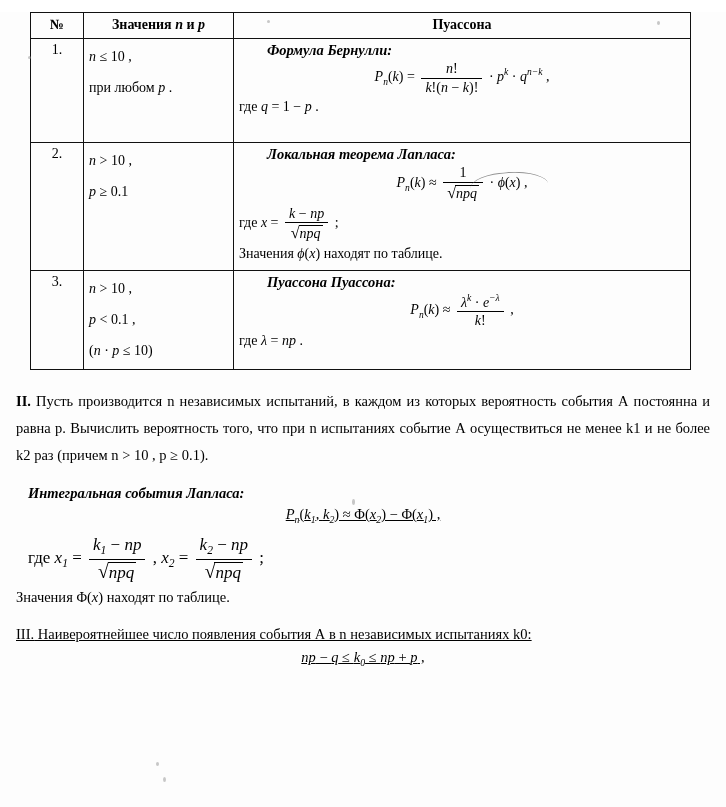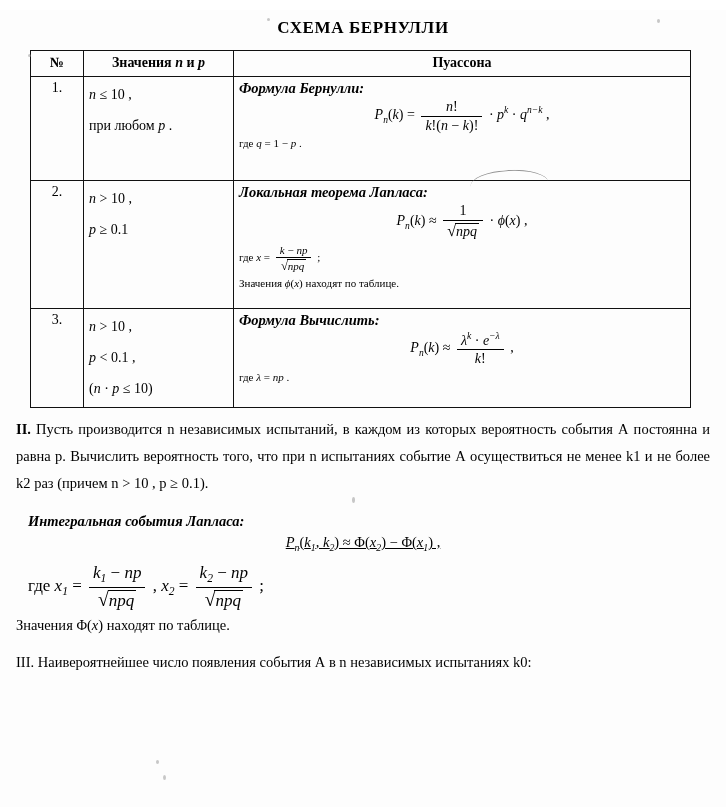--- a/index.html
+++ b/index.html
@@ -84,27 +84,28 @@
   .row1 { height: 104px; }
   .row2 { height: 128px; }
   .row3 { height: 84px; }
 
   .form-head {
     font-weight: bold;
     font-style: italic;
     font-size: 14.5px;
     margin-bottom: 2px;
     display: block;
+    margin-left: 28px;
   }
   .centered-eq {
     text-align: center;
     margin: 0 0 4px 0;
   }
   .note {
-    font-size: 11px;
+    font-size: 14px;
     margin-top: 4px;
   }
 
   
   .m { font-family: "Liberation Serif", "DejaVu Serif", serif; white-space: nowrap; }
   .m i, .mi { font-style: italic; }
   .frac {
     display: inline-block;
     vertical-align: middle;
     text-align: center;
@@ -144,20 +145,21 @@
     font-size: 17px;
     margin: 10px 8px 2px 28px;
   }
   .plain-line {
     font-size: 14.5px;
     margin: 6px 0 0 28px;
   }
   .sect3 {
     margin: 20px 16px 0 16px;
     font-size: 14.5px;
+    text-decoration: underline;
   }
   .tail {
     font-size: 14.5px;
     margin: 8px 0 0 16px;
   }
 
   
   .speck {
     position: absolute;
     background: #9a9a9a;
@@ -182,21 +184,20 @@
 <div class="page">
 
   <div class="speck" style="left:267px;top:8px;width:3px;height:3px;"></div>
   <div class="speck" style="left:657px;top:9px;width:3px;height:4px;"></div>
   <div class="speck" style="left:28px;top:44px;width:3px;height:3px;"></div>
   <div class="speck" style="left:352px;top:487px;width:3px;height:6px;"></div>
   <div class="speck" style="left:163px;top:765px;width:3px;height:5px;"></div>
 
   <div class="speck" style="left:156px;top:750px;width:3px;height:4px;"></div>
 
-  <div class="doc-title">СХЕМА БЕРНУЛЛИ</div>
 
 
   <div class="tbl-wrap">
     <table class="scheme">
       <colgroup>
         <col class="c-num">
           <col class="c-cond">
           <col class="c-form">
       </colgroup>
       <thead>
@@ -266,42 +267,42 @@
         </tr>
 
         <tr class="row3">
           <td class="num">3.</td>
           <td class="cond">
             <div><span class="m"><i>n</i> &gt; 10 ,</span></div>
             <div><span class="m"><i>p</i> &lt; 0.1 ,</span></div>
             <div><span class="m">(<i>n</i> · <i>p</i> ≤ 10)</span></div>
           </td>
           <td class="form">
-            <span class="form-head">Формула Вычислить:</span>
+            <span class="form-head">Пуассона Пуассона:</span>
             <div class="centered-eq">
               <span class="m"><i>P</i><sub class="sm">n</sub>(<i>k</i>) ≈
                 <span class="frac">
                   <span class="top"><i>λ</i><sup class="sm">k</sup> · <i>e</i><sup class="sm">−λ</sup></span>
                   <span class="bar"></span>
                   <span class="bot"><i>k</i>!</span>
                 </span> ,
               </span>
             </div>
             <div class="note">
               <span class="m">где <i>λ</i> = <i>np</i> .</span>
             </div>
           </td>
         </tr>
       </tbody>
     </table>
   </div>
 
   <div class="pencil-mark"></div>
 
-  <div class="para" style="margin-top:8px;">
+  <div class="para" style="margin-top:18px;">
     <span class="roman">II.</span><span> Пусть производится n независимых испытаний, в каждом из которых вероятность события А постоянна и равна p. Вычислить вероятность того, что при n испытаниях событие А осуществиться не менее k1 и не более k2 раз (причем n &gt; 10 ,  p ≥ 0.1).</span>
   </div>
 
   <div class="sub-head">Интегральная события Лапласа:</div>
 
   <div class="eq-center">
     <span class="m"><i>P</i><sub class="sm">n</sub>(<i>k</i><sub class="sm">1</sub>, <i>k</i><sub class="sm">2</sub>) ≈ Φ(<i>x</i><sub class="sm">2</sub>) − Φ(<i>x</i><sub class="sm">1</sub>) ,</span>
   </div>
 
   <div class="where-line">
@@ -320,15 +321,18 @@
   </div>
 
   <div class="plain-line" style="margin-left:16px;">
     <span class="m">Значения Φ(<i>x</i>) находят по таблице.</span>
   </div>
 
   <div class="sect3">
     <span class="roman">III.</span><span> Наивероятнейшее число появления события А в n независимых испытаниях k0:</span>
   </div>
 
+  <div class="eq-center" style="margin-top:6px;">
+    <span class="m"><i>np</i> − <i>q</i> ≤ <i>k</i><sub class="sm">0</sub> ≤ <i>np</i> + <i>p</i> ,</span>
+  </div>
 
 
 </div>
 
 </body></html>

